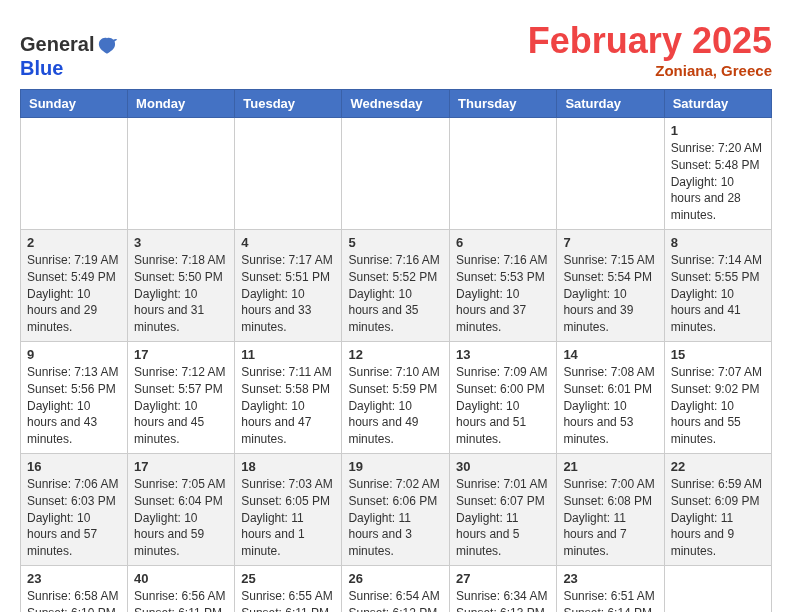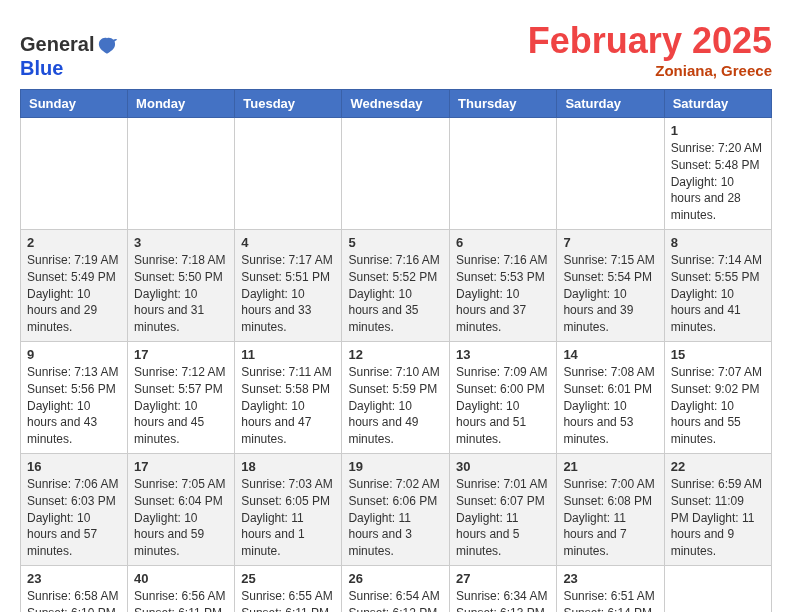--- a/index.html
+++ b/index.html
@@ -254,21 +254,21 @@
         </td>
         <td>
           <span class="day-num">21</span>
           <div class="day-info">Sunrise: 7:00 AM
 Sunset: 6:08 PM
 Daylight: 11 hours and 7 minutes.</div>
         </td>
         <td>
           <span class="day-num">22</span>
           <div class="day-info">Sunrise: 6:59 AM
-Sunset: 11:09 PM
+Sunset: 6:09 PM
 Daylight: 11 hours and 9 minutes.</div>
         </td>
       </tr>
       <tr>
         <td>
           <span class="day-num">23</span>
           <div class="day-info">Sunrise: 6:58 AM
 Sunset: 6:10 PM
 Daylight: 11 hours and 12 minutes.</div>
         </td>

